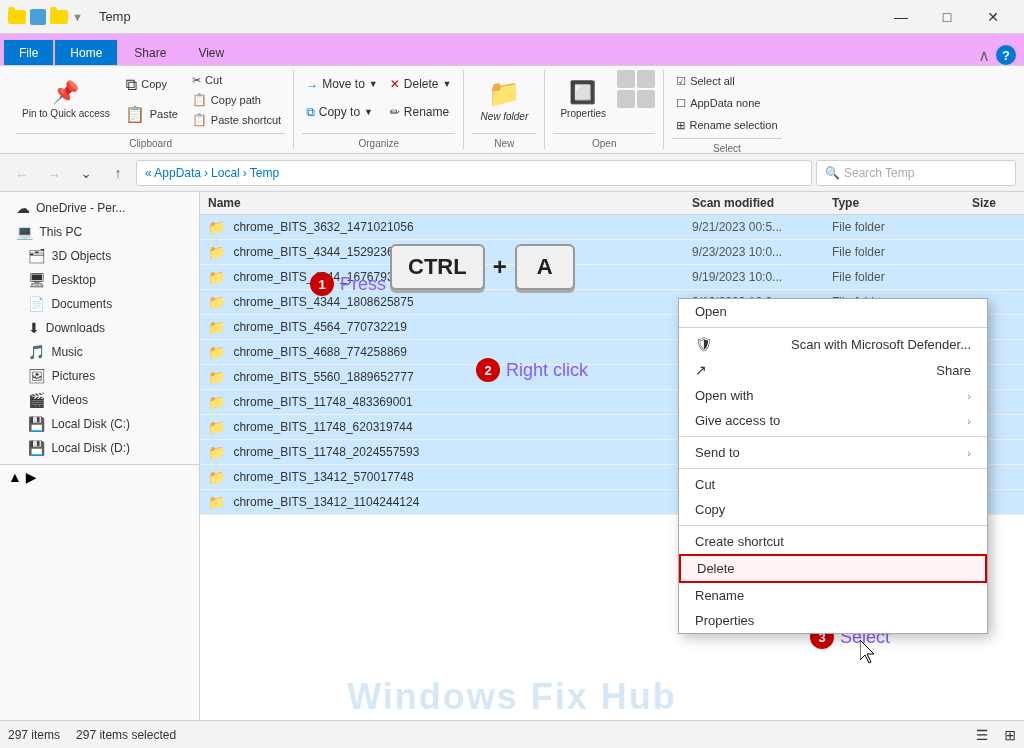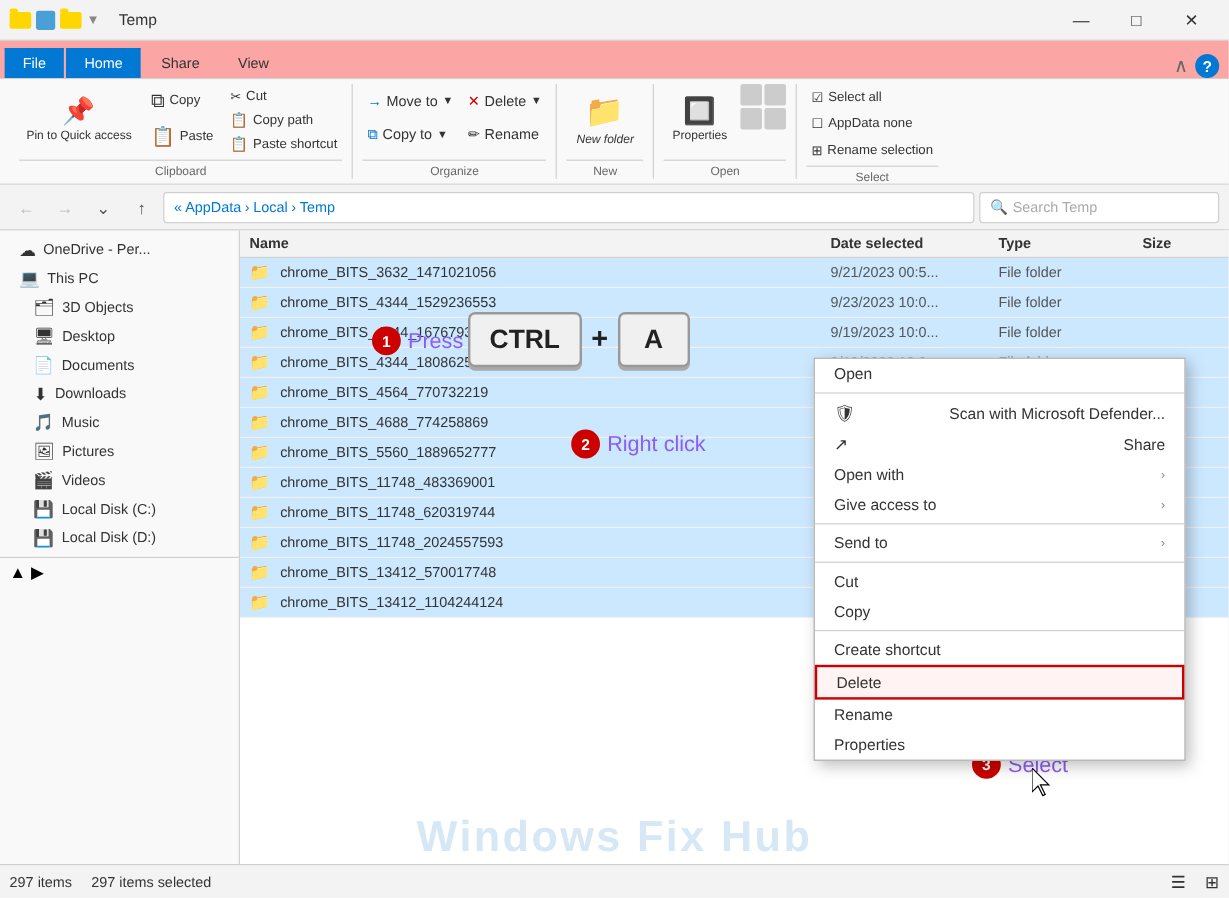--- a/index.html
+++ b/index.html
@@ -42,21 +42,21 @@
       width: 46px; height: 32px;
       display: flex; align-items: center; justify-content: center;
       font-size: 14px;
       cursor: pointer;
       color: #333;
       background: transparent;
     }
 
     
     .ribbon-tabs {
-      background: #fca5a5;
+      background: #f0abfc;
       display: flex;
       align-items: flex-end;
       height: 32px;
       padding: 0 4px;
       border-bottom: 1px solid #d0d0d0;
     }
     .ribbon-tab {
       padding: 5px 14px;
       font-size: 12px;
       cursor: pointer;
@@ -243,21 +243,21 @@
       font-size: 12px;
       font-weight: 600;
       color: #333;
       position: sticky;
       top: 0;
       z-index: 1;
     }
     .file-col-name { flex: 1; padding: 4px 8px; }
     .file-col-date { width: 140px; padding: 4px 8px; }
     .file-col-type { width: 120px; padding: 4px 8px; }
-    .file-col-size { width: 80px; padding: 4px 8px; text-align: left; }
+    .file-col-size { width: 80px; padding: 4px 8px; text-align: center; }
     .file-row {
       display: flex;
       align-items: center;
       padding: 2px 0;
       cursor: pointer;
       font-size: 12px;
       color: #333;
       border-bottom: 1px solid #f0f0f0;
     }
     .file-row.selected { background: #cce8ff; }
@@ -276,21 +276,21 @@
       align-items: center;
       padding: 0 8px;
       font-size: 12px;
       color: #333;
       gap: 16px;
     }
 
     
     .shortcut-display {
       position: absolute;
-      top: 260px;
+      top: 244px;
       left: 390px;
       display: flex;
       align-items: center;
       gap: 8px;
       pointer-events: none;
     }
     .key-box {
       background: #f0f0f0;
       border: 2px solid #999;
       border-radius: 6px;
@@ -620,21 +620,21 @@
     </div>
     <div style="display:flex;gap:4px;padding:4px 8px;border-top:1px solid #d0d0d0;margin-top:4px;">
       <span style="font-size:14px;cursor:pointer;">▲</span>
       <span style="font-size:14px;cursor:pointer;">▶</span>
     </div>
   </div>
 
   <div class="file-list">
     <div class="file-list-header">
       <div class="file-col-name">Name</div>
-      <div class="file-col-date">Date selected</div>
+      <div class="file-col-date">Scan modified</div>
       <div class="file-col-type">Type</div>
       <div class="file-col-size">Size</div>
     </div>
 
     <div class="file-row selected">
       <span class="file-row-icon">📁</span>
       <span class="file-row-name">chrome_BITS_3632_1471021056</span>
       <span class="file-row-date">9/21/2023 00:5...</span>
       <span class="file-row-type">File folder</span>
       <span class="file-row-size"></span>

